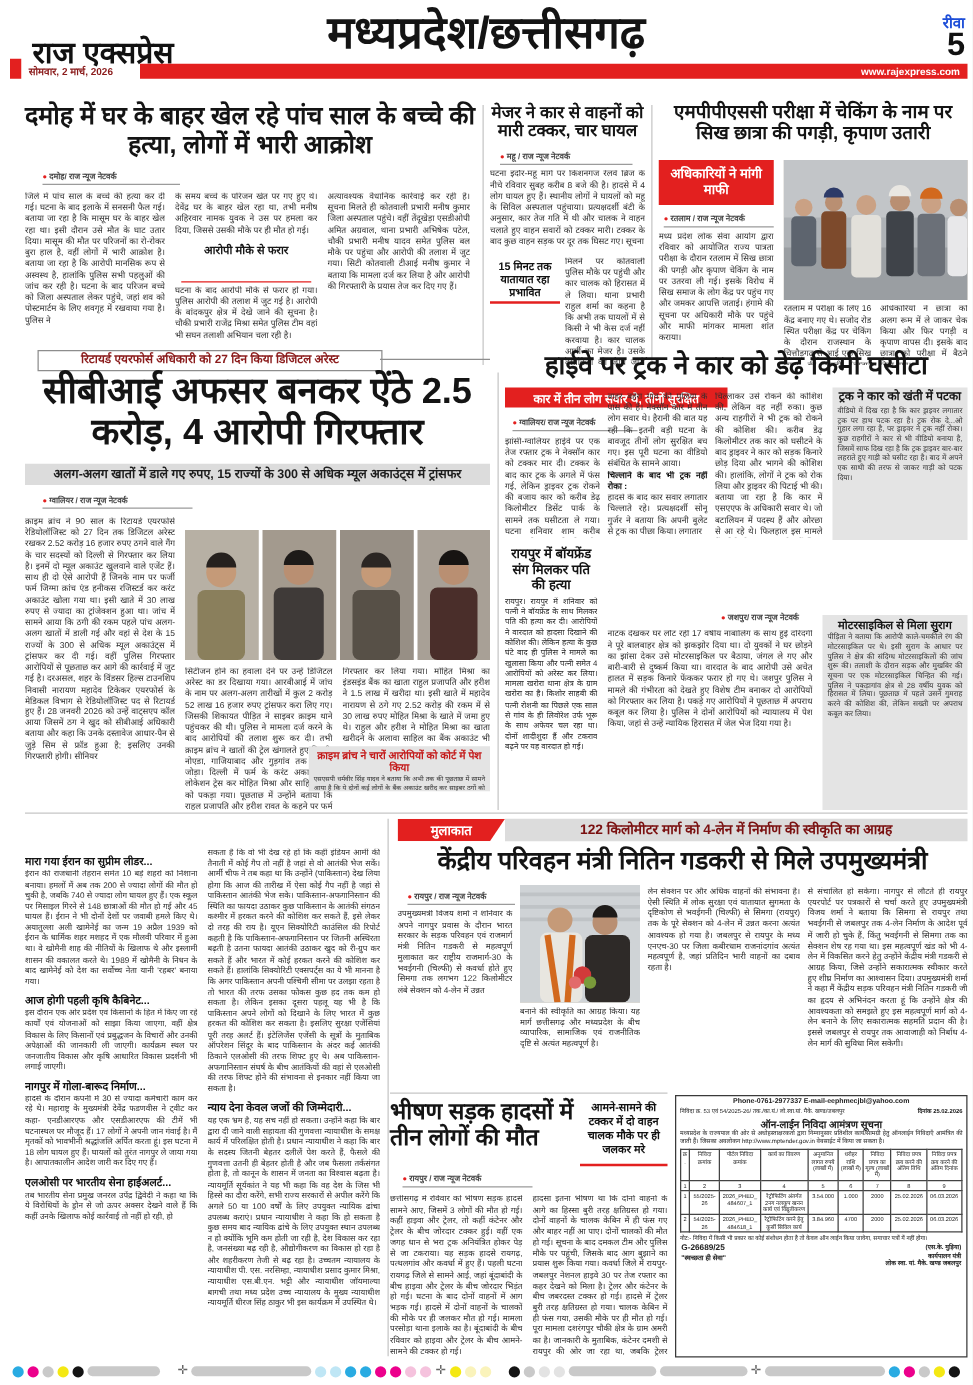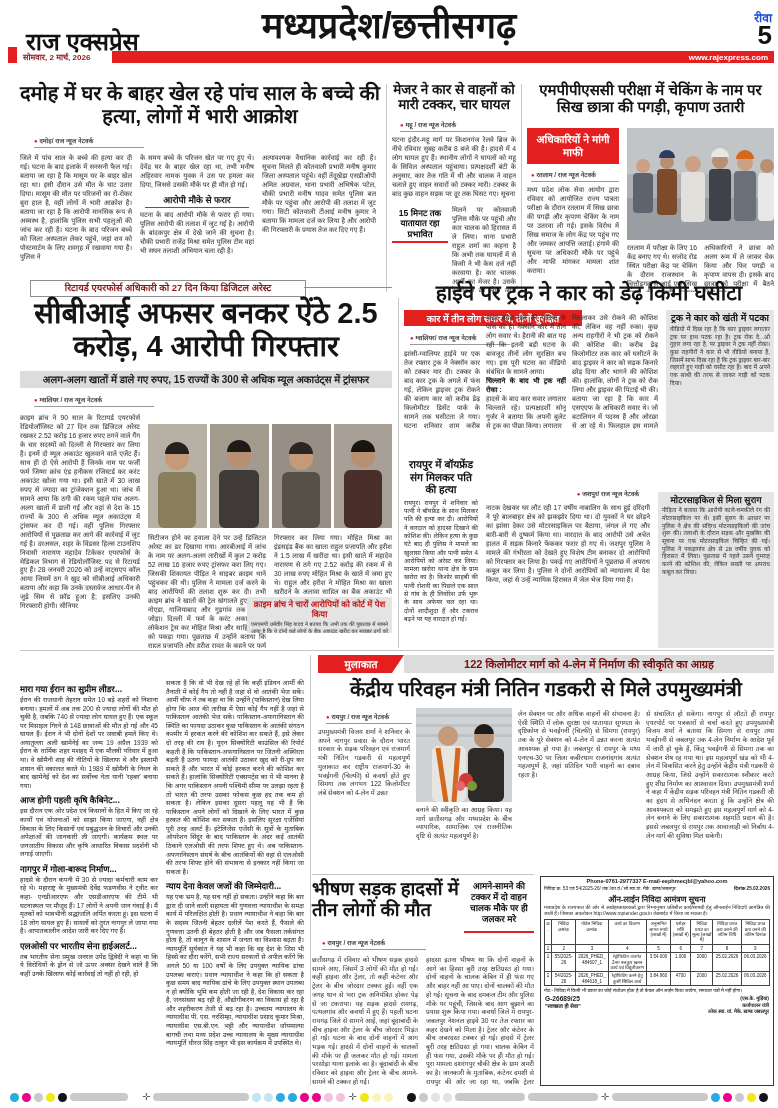--- a/index.html
+++ b/index.html
@@ -9,21 +9,21 @@
   .hl{font-weight:800;color:#141414;line-height:1.13;text-align:center;}
   .bd{font-size:6.8px;line-height:1.32;color:#2e2e2e;text-align:justify;overflow:hidden;}
   .byl{font-size:6.4px;font-weight:700;color:#454545;border-bottom:1px solid #9b9b9b;padding-bottom:2px;white-space:nowrap;overflow:hidden;}
   .bdot{color:#e3201f;font-size:6px;}
   .vrule{width:1px;background:#c6c6c6;}
   .hrule{height:1px;background:#c6c6c6;}
   .graybox{background:#e4e4e4;overflow:hidden;padding:3px 4px;box-sizing:border-box;}
   .graybox .gtitle{font-weight:800;text-align:center;color:#161616;line-height:1.15;margin-bottom:2px;}
   .graybox .gtext{font-size:5.9px;line-height:1.3;color:#333;text-align:justify;}
   .redflag{background:#e3201f;color:#fff;font-weight:800;text-align:center;display:flex;align-items:center;justify-content:center;box-sizing:border-box;}
-  .crosshead{font-weight:800;color:#161616;text-align:center;border-bottom:1.5px solid #e3201f;padding-bottom:1px;margin:3px 5px;font-size:9px;}
+  .crosshead{font-weight:800;color:#161616;text-align:center;border-bottom:1.5px solid #e3201f;padding-bottom:19px;margin:3px 5px;font-size:9px;}
   .floathl{float:left;width:56px;font-weight:800;font-size:8.6px;line-height:1.2;color:#111;text-align:center;
            border-bottom:2px solid #e3201f;margin:2px 4px 2px 0;padding-bottom:2px;}
   .kickerbox{border:1px solid #8d8d8d;color:#8b1c1c;font-weight:800;font-size:9.5px;text-align:center;line-height:14px;overflow:hidden;}
   .graybar{background:#dcdcdc;font-weight:800;color:#1d1d1d;text-align:center;overflow:hidden;}
   .photo{overflow:hidden;background:#b5b0a7;}
   .photo svg{display:block;width:100%;height:100%;}
   
   #ad{border:1px solid #3a3a3a;box-sizing:border-box;background:#fff;font-size:5px;overflow:hidden;}
   #ad .adhead{background:#101010;color:#fff;font-weight:800;font-size:9px;text-align:center;line-height:1.25;padding:3px 2px;}
   #ad .adcontact{text-align:center;font-weight:700;font-size:5.6px;margin-top:1px;}
@@ -157,21 +157,21 @@
     <div class="bd">बाहर बहेरा गांव की पुलिया के पास की है। नेक्सॉन कार में तीन लोग सवार थे। हैरानी की बात यह रही कि इतनी बड़ी घटना के बावजूद तीनों लोग सुरक्षित बच गए। इस पूरी घटना का वीडियो संबंधित के सामने आया।</div>
     <div class="bd" style="font-weight:800;color:#111;">चिल्लाने के बाद भी ट्रक नहीं रोका :</div>
     <div class="bd">हादसे के बाद कार सवार लगातार चिल्लाते रहे। प्रत्यक्षदर्शी सोनू गुर्जर ने बताया कि अपनी बुलेट से ट्रक का पीछा किया। लगातार</div>
   </div>
   <div class="abs bd" style="left:572px;top:314px;width:86px;height:116px;">चिल्लाकर उसे रोकने की कोशिश की, लेकिन वह नहीं रुका। कुछ अन्य राहगीरों ने भी ट्रक को रोकने की कोशिश की। करीब डेढ़ किलोमीटर तक कार को घसीटने के बाद ड्राइवर ने कार को सड़क किनारे छोड़ दिया और भागने की कोशिश की। हालांकि, लोगों ने ट्रक को रोक लिया और ड्राइवर की पिटाई भी की। बताया जा रहा है कि कार में एसएएफ के अधिकारी सवार थे। जो बटालियन में पदस्थ हैं और ओरछा से आ रहे थे। फिलहाल इस मामले में कोई भी अपराध दर्ज नहीं किया गया है।</div>
   <div class="abs graybox" style="left:666px;top:310px;width:108px;height:122px;">
     <div class="gtitle" style="font-size:9.5px;">ट्रक ने कार को खंती में पटका</div>
     <div class="gtext">वीडियो में दिख रहा है कि कार ड्राइवर लगातार ट्रक पर हाथ पटक रहा है। ट्रक रोक दे...ओ गुहार लगा रहा है, पर ड्राइवर ने ट्रक नहीं रोका। कुछ राहगीरों ने कार से भी वीडियो बनाया है, जिसमें साफ दिख रहा है कि ट्रक ड्राइवर बार-बार लहराते हुए गाड़ी को घसीट रहा है। बाद में अपने एक साथी की तरफ से जाकर गाड़ी को पटक दिया।</div>
   </div>
 
-  <div class="abs" style="left:404px;top:437px;width:74px;height:211px;overflow:hidden;margin-top:21px;">
+  <div class="abs" style="left:404px;top:437px;width:74px;height:211px;overflow:hidden;">
     <div style="font-size:10.5px;font-weight:800;color:#141414;text-align:center;line-height:1.2;margin-bottom:3px;">रायपुर में बॉयफ्रेंड संग मिलकर पति की हत्या</div>
     <div class="bd" style="font-size:6.3px;">रायपुर। रायपुर में शनिवार को पत्नी ने बॉयफ्रेंड के साथ मिलकर पति की हत्या कर दी। आरोपियों ने वारदात को हादसा दिखाने की कोशिश की। लेकिन हत्या के कुछ घंटे बाद ही पुलिस ने मामले का खुलासा किया और पत्नी समेत 4 आरोपियों को अरेस्ट कर लिया। मामला खरोरा थाना क्षेत्र के ग्राम खरोरा का है। किशोर साहबी की पत्नी रोशनी का पिछले एक साल से गांव के ही लिवोरेश उर्फ भूरू के साथ अफेयर चल रहा था। दोनों शादीशुदा हैं और टकराव बढ़ने पर यह वारदात हो गई।</div>
   </div>
   <div class="abs byl" style="left:556px;top:489px;width:104px;border-bottom:none;text-align:center;"><span class="bdot">●</span> <span>जशपुर/ राज न्यूज नेटवर्क</span></div>
   <div class="abs bd" style="left:486px;top:504px;width:164px;height:144px;">नाटक देखकर घर लौट रही 17 वर्षीय नाबालिग के साथ हुई दरिंदगी ने पूरे बालबाहर क्षेत्र को झकझोर दिया था। दो युवकों ने घर छोड़ने का झांसा देकर उसे मोटरसाइकिल पर बैठाया, जंगल ले गए और बारी-बारी से दुष्कर्म किया था। वारदात के बाद आरोपी उसे अचेत हालत में सड़क किनारे फेंककर फरार हो गए थे। जशपुर पुलिस ने मामले की गंभीरता को देखते हुए विशेष टीम बनाकर दो आरोपियों को गिरफ्तार कर लिया है। पकड़े गए आरोपियों ने पूछताछ में अपराध कबूल कर लिया है। पुलिस ने दोनों आरोपियों को न्यायालय में पेश किया, जहां से उन्हें न्यायिक हिरासत में जेल भेज दिया गया है।</div>
   <div class="abs graybox" style="left:658px;top:492px;width:116px;height:156px;">
     <div class="gtitle" style="font-size:9px;">मोटरसाइकिल से मिला सुराग</div>
     <div class="gtext">पीड़िता ने बताया कि आरोपी काले-चमकीले रंग की मोटरसाइकिल पर थे। इसी सुराग के आधार पर पुलिस ने क्षेत्र की संदिग्ध मोटरसाइकिलों की जांच शुरू की। तलाशी के दौरान सड़क और मुखबिर की सूचना पर एक मोटरसाइकिल चिन्हित की गई। पुलिस ने पकड़ागांव क्षेत्र से 28 वर्षीय युवक को हिरासत में लिया। पूछताछ में पहले उसने गुमराह करने की कोशिश की, लेकिन सख्ती पर अपराध कबूल कर लिया।</div>
   </div>
 

